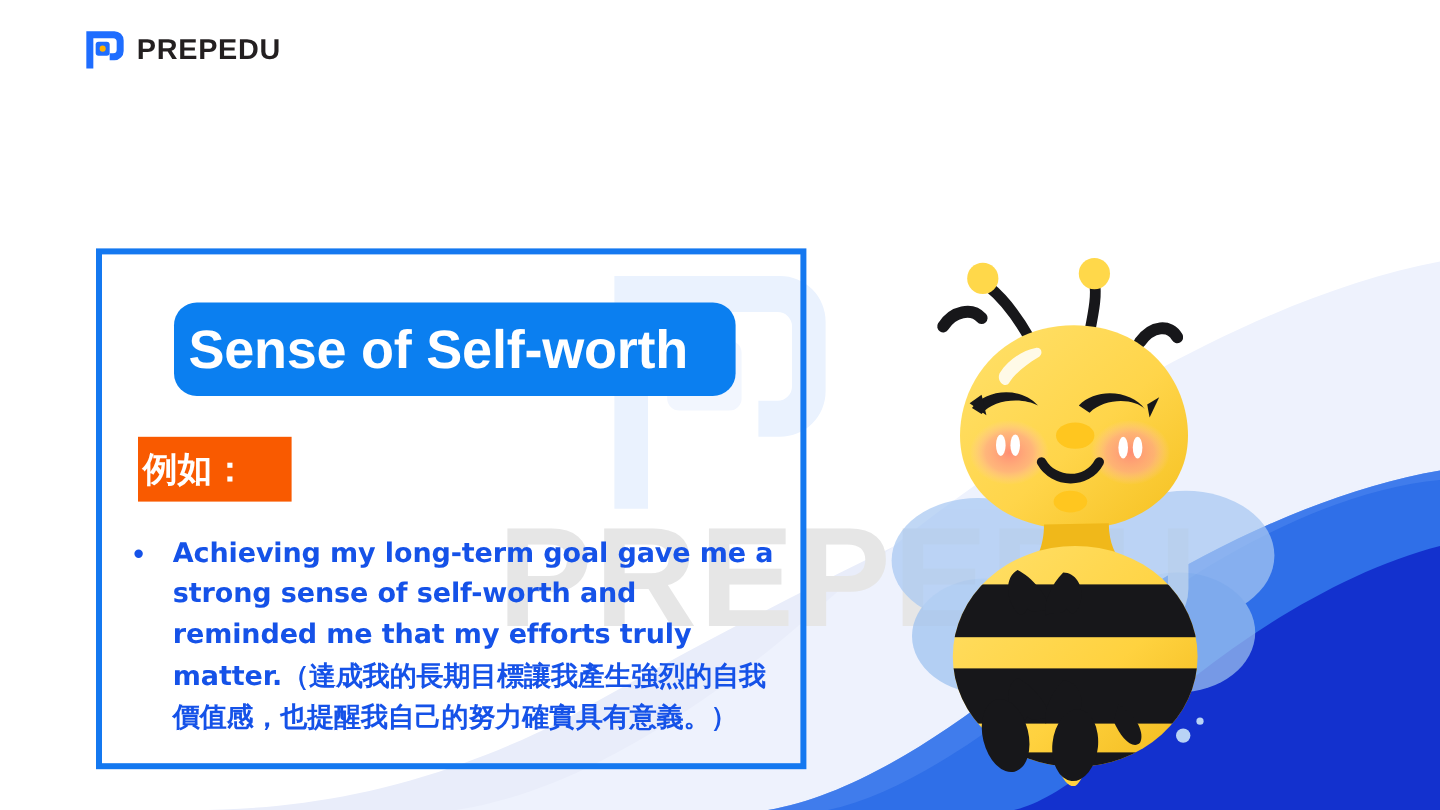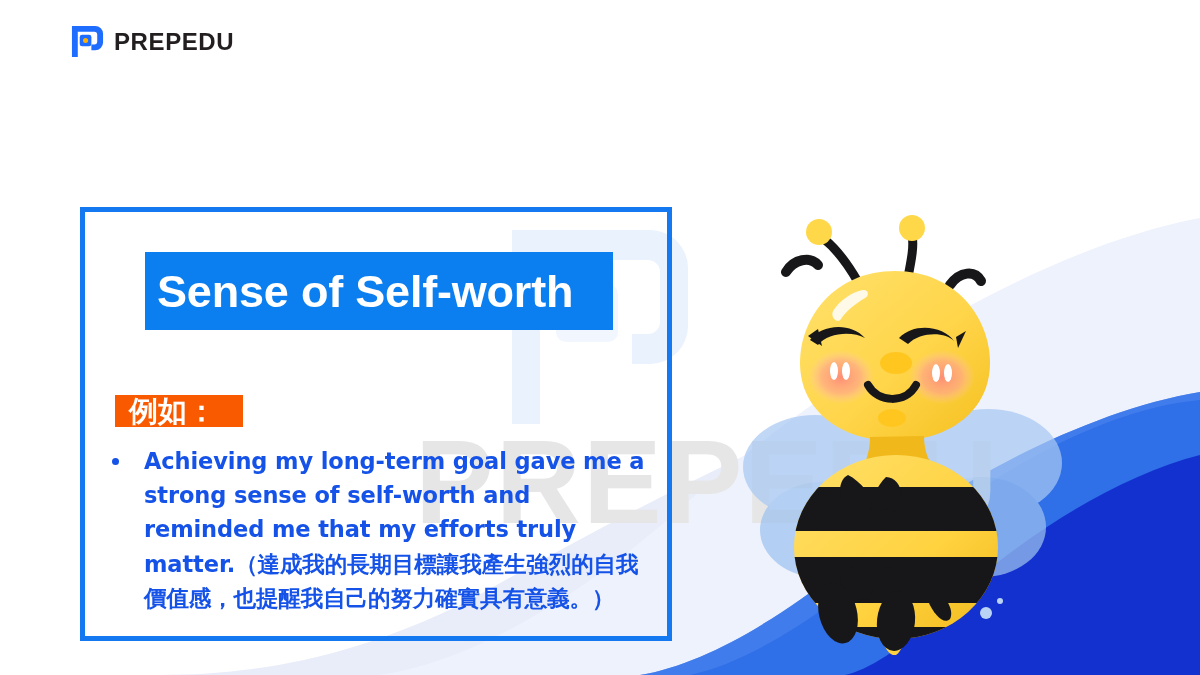--- a/index.html
+++ b/index.html
@@ -81,41 +81,41 @@
 
   
   .banner{
     position:absolute;
     left:145px;top:252px;
     width:468px;height:78px;
     background:#0b7ff0;
     display:flex;align-items:center;
     box-sizing:border-box;
     padding-left:12px;
+    border-radius:19px;
   }
   .banner-text{
     color:#ffffff;
     font-size:45px;
     font-weight:800;
     letter-spacing:-0.2px;
     line-height:1;
     white-space:nowrap;
     font-family:"Liberation Sans","DejaVu Sans",sans-serif;
   }
 
   
   .orange-label{
     position:absolute;
     left:115px;top:364px;
-    width:128px;height:32px;
+    width:128px;height:54px;
     background:#f95a00;
     display:flex;align-items:center;
     box-sizing:border-box;
-    padding-left:14px;
-    margin-top:31px;
+    padding-left:4px;
   }
   .orange-label-text{
     color:#ffffff;
     font-size:29px;
     font-weight:800;
     line-height:1;
     white-space:nowrap;
     font-family:"DejaVu Sans","Liberation Sans",sans-serif;
   }
 

